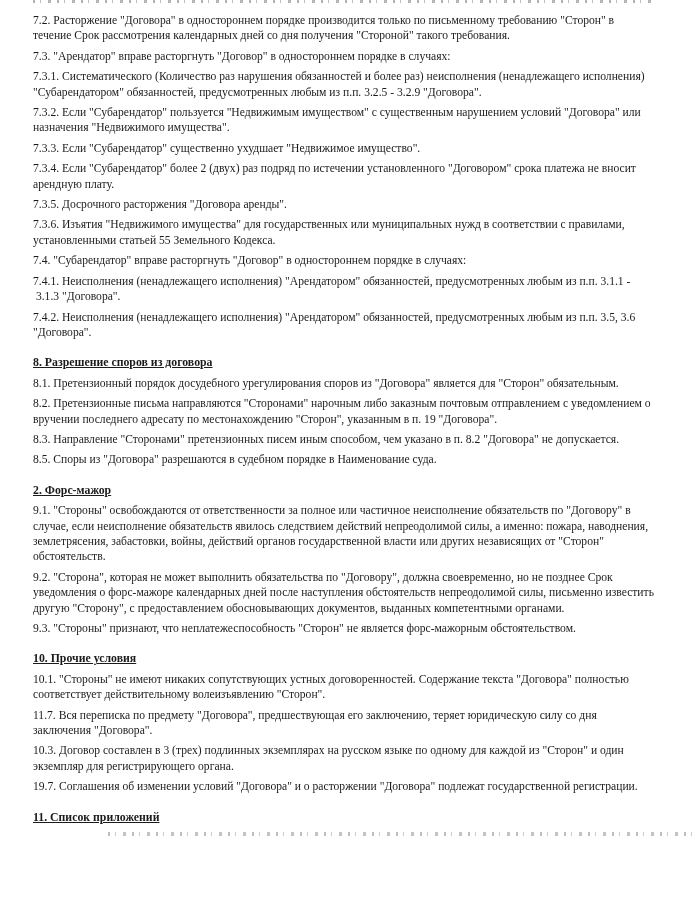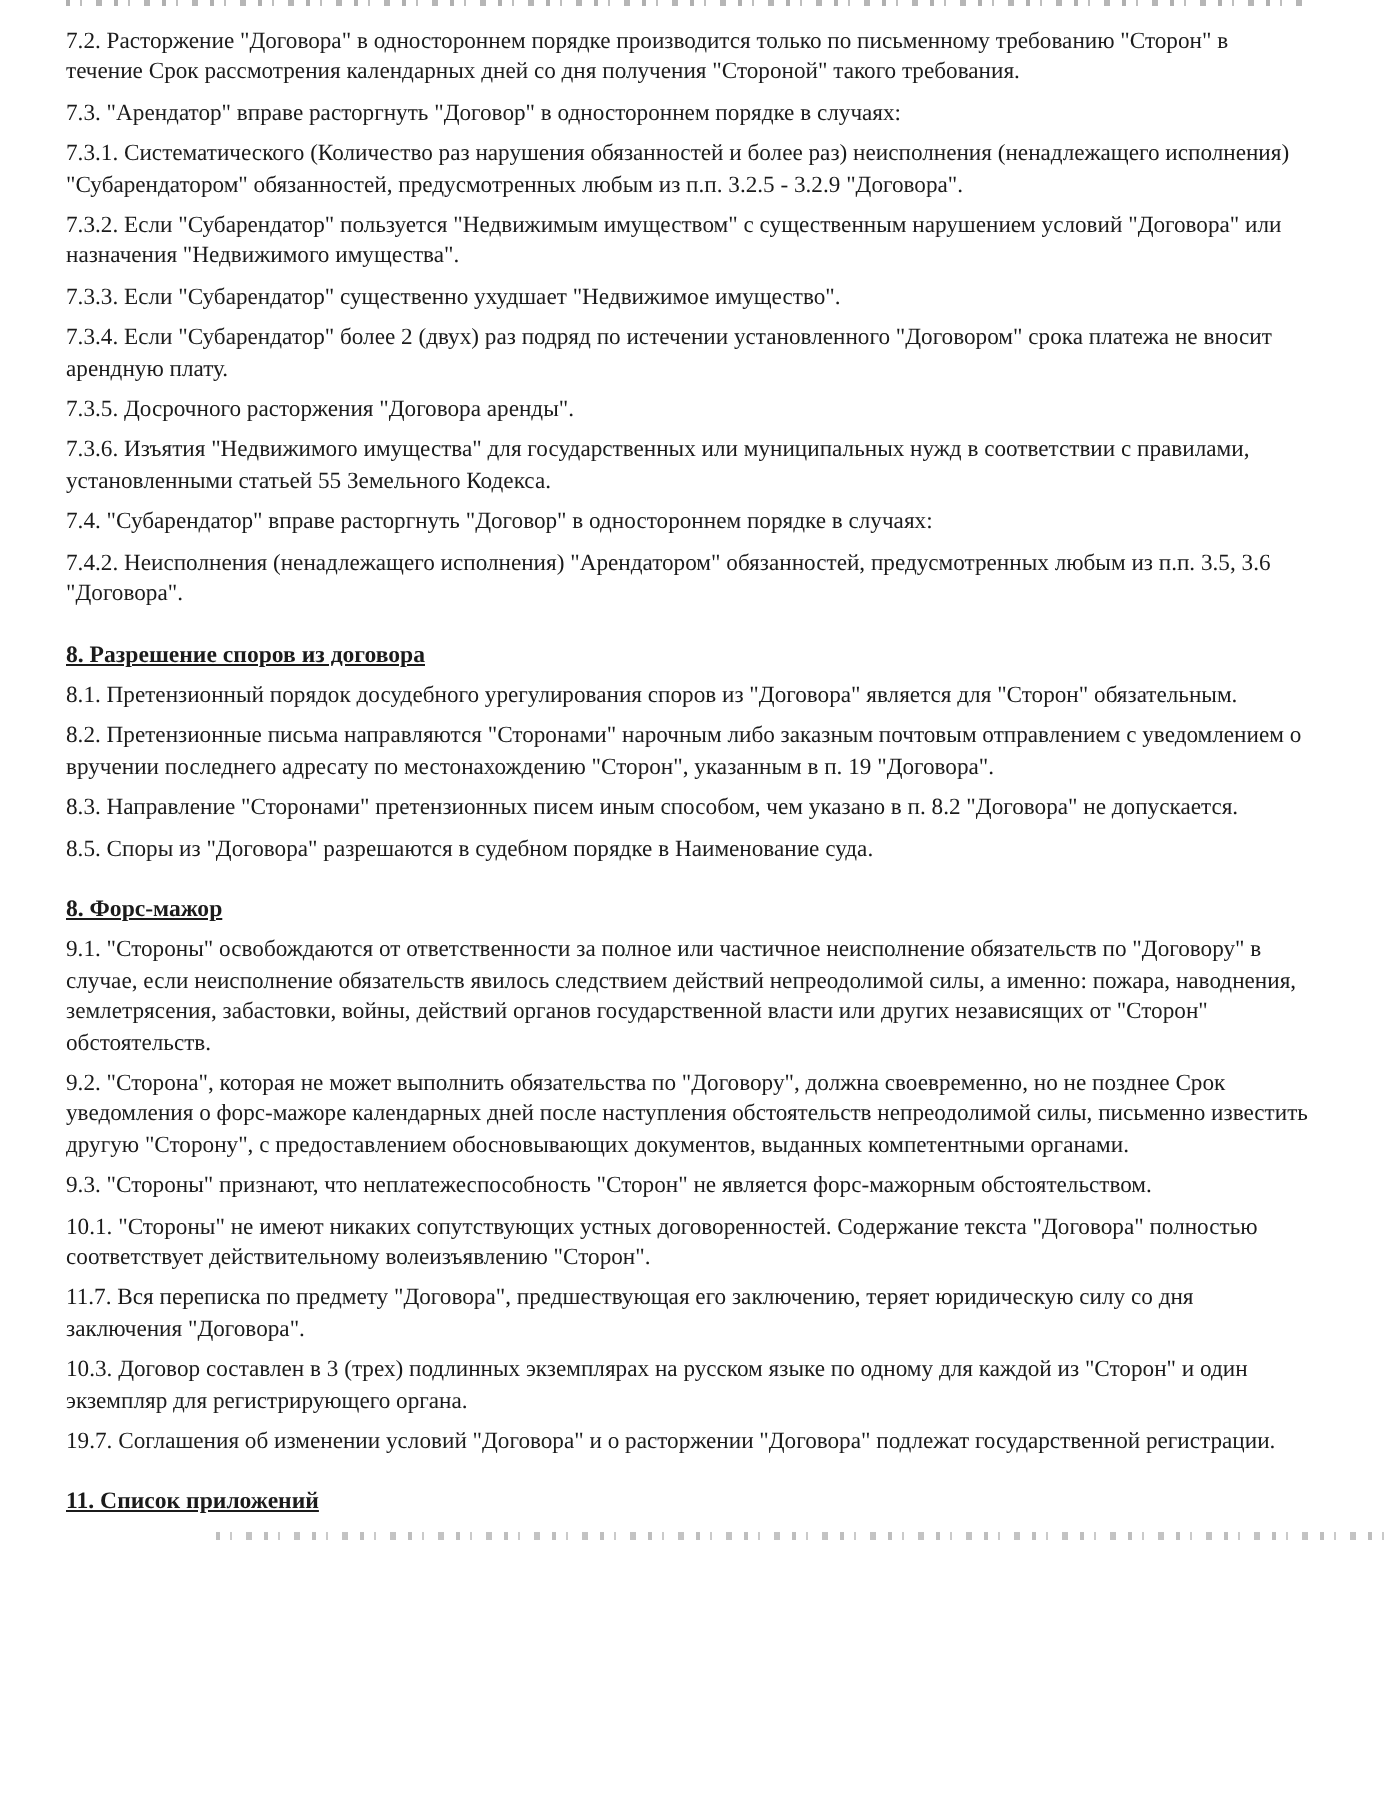--- a/index.html
+++ b/index.html
@@ -67,46 +67,49 @@
 "Субарендатором" обязанностей, предусмотренных любым из п.п. 3.2.5 - 3.2.9 "Договора".</p>
     <p class="clause">7.3.2. Если "Субарендатор" пользуется "Недвижимым имуществом" с существенным нарушением условий "Договора" или
 назначения "Недвижимого имущества".</p>
     <p class="clause">7.3.3. Если "Субарендатор" существенно ухудшает "Недвижимое имущество".</p>
     <p class="clause">7.3.4. Если "Субарендатор" более 2 (двух) раз подряд по истечении установленного "Договором" срока платежа не вносит
 арендную плату.</p>
     <p class="clause">7.3.5. Досрочного расторжения "Договора аренды".</p>
     <p class="clause">7.3.6. Изъятия "Недвижимого имущества" для государственных или муниципальных нужд в соответствии с правилами,
 установленными статьей 55 Земельного Кодекса.</p>
     <p class="clause">7.4. "Субарендатор" вправе расторгнуть "Договор" в одностороннем порядке в случаях:</p>
+    <p class="clause">7.4.1. Неисполнения (ненадлежащего исполнения) "Арендатором" обязанностей, предусмотренных любым из п.п. 3.1.1 -
+ 3.1.3 "Договора".</p>
     <p class="clause">7.4.2. Неисполнения (ненадлежащего исполнения) "Арендатором" обязанностей, предусмотренных любым из п.п. 3.5, 3.6
 "Договора".</p>
   </section>
 
   <section>
     <h2 class="section-heading">8. Разрешение споров из договора</h2>
     <p class="clause">8.1. Претензионный порядок досудебного урегулирования споров из "Договора" является для "Сторон" обязательным.</p>
     <p class="clause">8.2. Претензионные письма направляются "Сторонами" нарочным либо заказным почтовым отправлением с уведомлением о
 вручении последнего адресату по местонахождению "Сторон", указанным в п. 19 "Договора".</p>
     <p class="clause">8.3. Направление "Сторонами" претензионных писем иным способом, чем указано в п. 8.2 "Договора" не допускается.</p>
     <p class="clause">8.5. Споры из "Договора" разрешаются в судебном порядке в Наименование суда.</p>
   </section>
 
   <section>
-    <h2 class="section-heading">8. Форс-мажор</h2>
+    <h2 class="section-heading">2. Форс-мажор</h2>
     <p class="clause">9.1. "Стороны" освобождаются от ответственности за полное или частичное неисполнение обязательств по "Договору" в
 случае, если неисполнение обязательств явилось следствием действий непреодолимой силы, а именно: пожара, наводнения,
 землетрясения, забастовки, войны, действий органов государственной власти или других независящих от "Сторон"
 обстоятельств.</p>
     <p class="clause">9.2. "Сторона", которая не может выполнить обязательства по "Договору", должна своевременно, но не позднее Срок
 уведомления о форс-мажоре календарных дней после наступления обстоятельств непреодолимой силы, письменно известить
 другую "Сторону", с предоставлением обосновывающих документов, выданных компетентными органами.</p>
     <p class="clause">9.3. "Стороны" признают, что неплатежеспособность "Сторон" не является форс-мажорным обстоятельством.</p>
   </section>
 
   <section>
+    <h2 class="section-heading">10. Прочие условия</h2>
     <p class="clause">10.1. "Стороны" не имеют никаких сопутствующих устных договоренностей. Содержание текста "Договора" полностью
 соответствует действительному волеизъявлению "Сторон".</p>
     <p class="clause">11.7. Вся переписка по предмету "Договора", предшествующая его заключению, теряет юридическую силу со дня
 заключения "Договора".</p>
     <p class="clause">10.3. Договор составлен в 3 (трех) подлинных экземплярах на русском языке по одному для каждой из "Сторон" и один
 экземпляр для регистрирующего органа.</p>
     <p class="clause">19.7. Соглашения об изменении условий "Договора" и о расторжении "Договора" подлежат государственной регистрации.</p>
   </section>
 
   <section>

